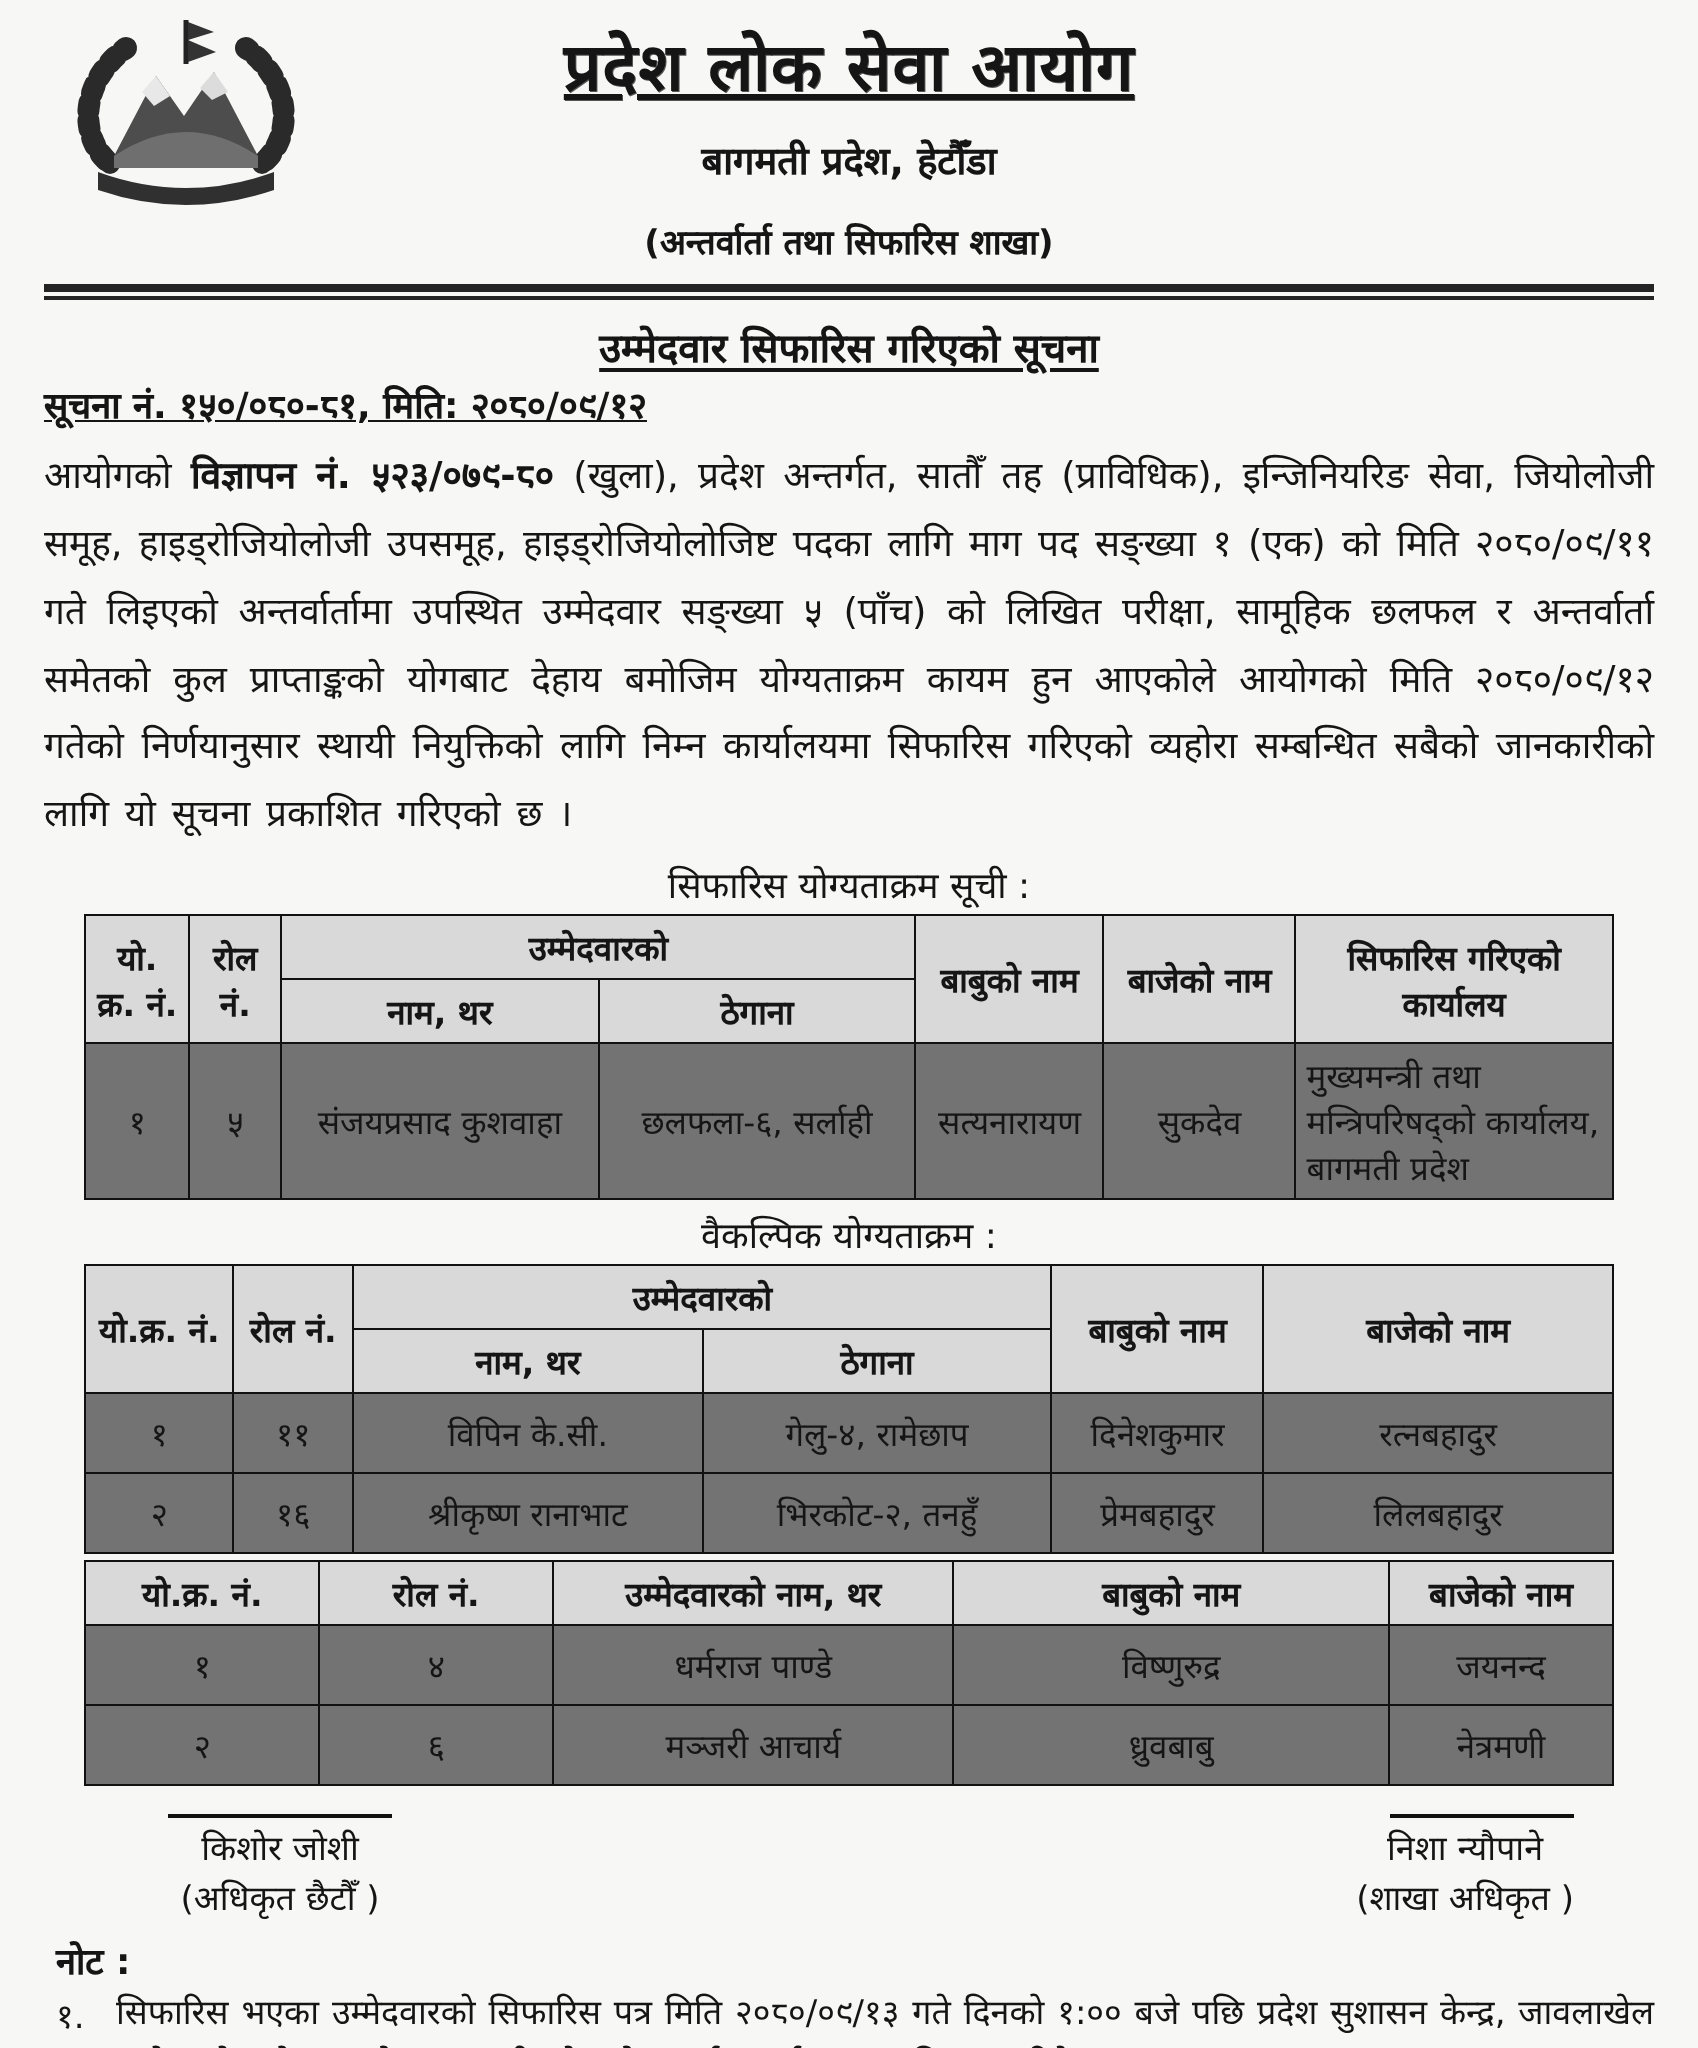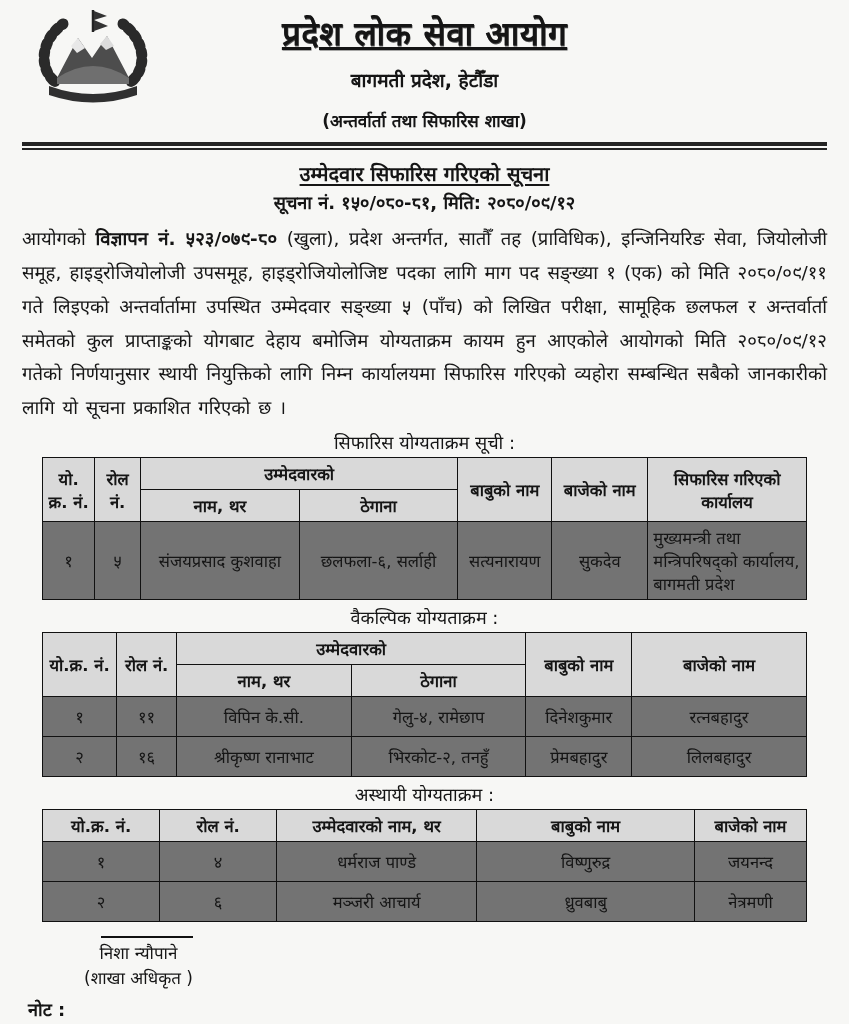--- a/index.html
+++ b/index.html
@@ -18,21 +18,21 @@
               text-shadow:0.5px 0.5px 0 #555;text-decoration:underline; }
   .org-loc  { font-size:19px; font-weight:bold; margin-top:12px; }
   .org-br   { font-size:17px; font-weight:bold; margin-top:16px; }
 
   .divider { margin-top:10px; height:8px;
              border-top:4px solid #242424; border-bottom:2.5px solid #242424; }
 
   
   .n-title { text-align:center; font-size:20px; font-weight:bold; margin-top:10px;
              text-decoration:underline; text-underline-offset:3px; }
-  .n-meta  { text-align:center; font-size:18px; font-weight:bold; margin-top:3px; }
+  .n-meta  { font-size:18px; font-weight:bold; margin-top:3px;text-decoration:underline; }
 
   .body-par { font-size:18.5px; line-height:1.83; text-align:justify; margin-top:8px;
               word-spacing:2px; }
 
   
   .tbl-head { text-align:center; font-size:18px; font-weight:normal; margin-top:5px; }
   table { width:95%; margin:3px auto 0; border-collapse:collapse; table-layout:fixed; }
   th,td { border:1.6px solid #111; font-size:16.5px; padding:4px 5px; text-align:center;
           vertical-align:middle; overflow:hidden; }
   th { background:#d9d9d9; font-weight:bold; }
@@ -145,21 +145,20 @@
       <td>२</td>
       <td>१६</td>
       <td>श्रीकृष्ण रानाभाट</td>
       <td>भिरकोट-२, तनहुँ</td>
       <td>प्रेमबहादुर</td>
       <td>लिलबहादुर</td>
     </tr>
   </tbody>
     </table>
 
-  <div class="tbl-head">अस्थायी योग्यताक्रम :</div>
   <table class="t3">
     <tbody>
         <tr>
       <th class="c1">यो.क्र. नं.</th>
       <th class="c2">रोल नं.</th>
       <th class="c3">उम्मेदवारको नाम, थर</th>
       <th class="c4">बाबुको नाम</th>
       <th>बाजेको नाम</th>
     </tr>
     <tr>
@@ -173,20 +172,25 @@
       <td>२</td>
       <td>६</td>
       <td>मञ्जरी आचार्य</td>
       <td>ध्रुवबाबु</td>
       <td>नेत्रमणी</td>
     </tr>
   </tbody>
     </table>
 
   <div class="sigs">
+    <div class="sig left">
+      <div class="sig-line"></div>
+      <div class="nm">किशोर जोशी</div>
+      <div class="tt">(अधिकृत छैटौँ )</div>
+    </div>
     <div class="sig right">
       <div class="sig-line"></div>
       <div class="nm">निशा न्यौपाने</div>
       <div class="tt">(शाखा अधिकृत )</div>
     </div>
   </div>
 
   <div class="note-label">नोट :</div>
   <div class="note-item">
     <span class="note-num">१.</span>

